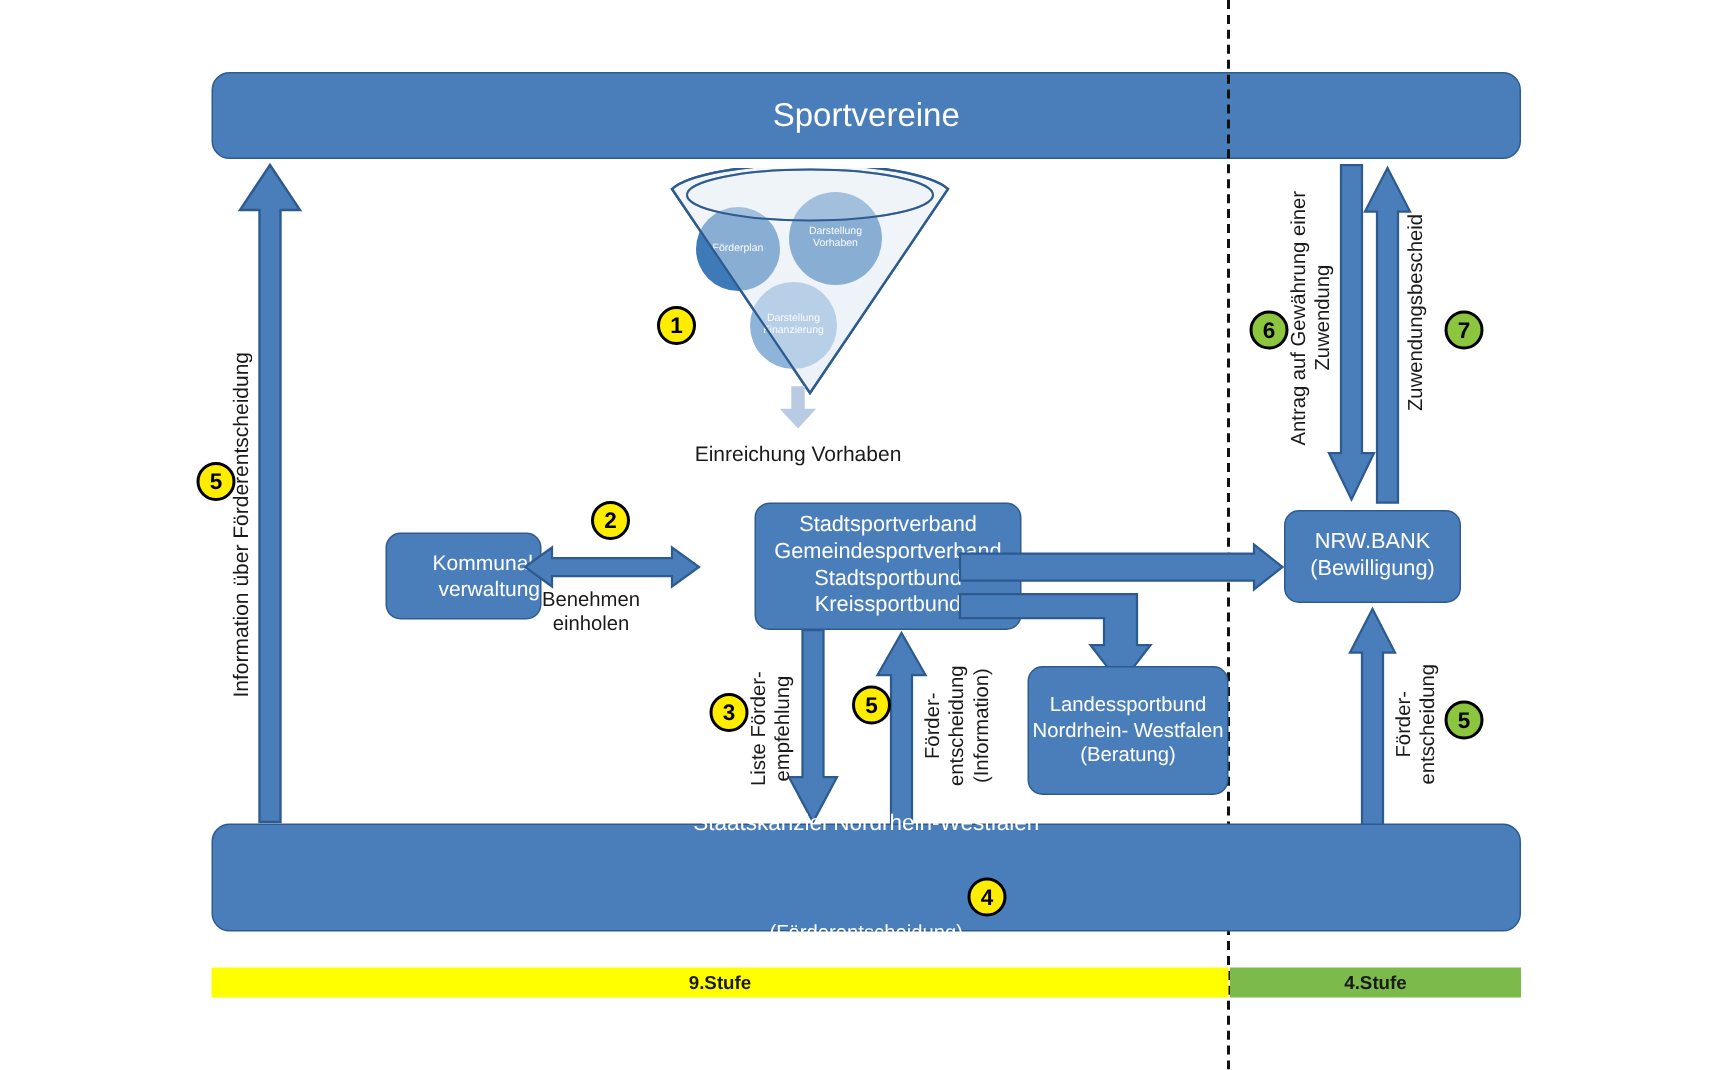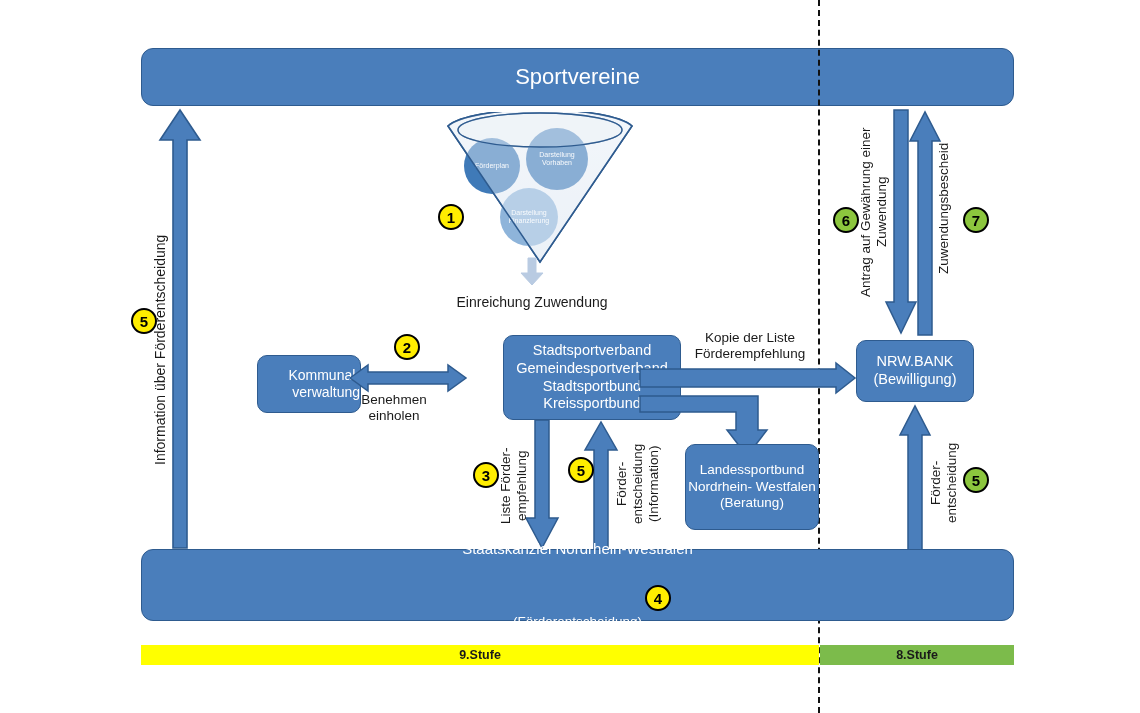--- a/index.html
+++ b/index.html
@@ -89,21 +89,21 @@
       <path d="M8,14 L100,150 L192,14 A 95 22 0 0 0 8,14 Z" fill="rgba(240,245,251,0.42)" stroke="#2e5b8f" stroke-width="1.5"></path>
       <ellipse cx="100" cy="18" rx="82" ry="17" fill="rgba(238,243,249,0.25)" stroke="#2e5b8f" stroke-width="1.3"></ellipse>
     </svg>
   </div>
 
   <div class="arr" style="left:520px;top:258px;">
     <svg width="24" height="28" viewBox="0 0 24 28">
       <polygon points="8,0 16,0 16,15 23,15 12,27 1,15 8,15" fill="#b9cbe2" stroke="#b9cbe2" stroke-width="1"></polygon>
     </svg>
   </div>
-  <div class="lbl" style="left:452px;top:294px;width:160px;font-size:14px;">Einreichung Zuwendung</div>
+  <div class="lbl" style="left:452px;top:294px;width:160px;font-size:14px;">Einreichung Vorhaben</div>
   <div class="badge y" style="left:438px;top:204px;">1</div>
 
   <div class="arr" style="left:158px;top:108px;">
     <svg width="44" height="440" viewBox="0 0 44 440">
       <polygon points="15,440 29,440 29,32 42,32 22,2 2,32 15,32" fill="#4a7ebb" stroke="#2e5b8f" stroke-width="1.6"></polygon>
     </svg>
   </div>
   <div class="vlbl" style="left:152px;top:205px;height:290px;width:18px;font-size:14px;">Information  über  Förderentscheidung</div>
   <div class="badge y" style="left:131px;top:308px;">5</div>
 
@@ -126,22 +126,20 @@
 Gemeindesportverband
 Stadtsportbund
 Kreissportbund</span>
   </div>
 
   <div class="arr" style="left:640px;top:363px;">
     <svg width="216" height="30" viewBox="0 0 216 30">
       <polygon points="0,6 196,6 196,0 215,15 196,30 196,24 0,24" fill="#4a7ebb" stroke="#2e5b8f" stroke-width="1.5"></polygon>
     </svg>
   </div>
-  <div class="lbl" style="left:660px;top:330px;width:180px;">Kopie der Liste
-Förderempfehlung</div>
 
   <div class="arr" style="left:640px;top:396px;">
     <svg width="130" height="62" viewBox="0 0 130 62">
       <polygon points="0,0 118,0 118,34 127,34 107,60 87,34 96,34 96,16 0,16" fill="#4a7ebb" stroke="#2e5b8f" stroke-width="1.5"></polygon>
     </svg>
   </div>
 
   <div class="box" id="box-landessportbund" style="left:685px;top:444px;width:134px;height:86px;font-size:13.5px;">
     <span>Landessportbund
 Nordrhein-
@@ -202,16 +200,16 @@
   <div class="box bar" id="footer-bar" style="left:141px;top:549px;width:873px;height:72px;flex-direction:column;font-size:15px;gap:43px;">
     <span>Staatskanzlei Nordrhein-Westfalen</span>
     <span style="font-size:13.5px;display:inline-block;margin-top:13px;">(Förderentscheidung)</span>
   </div>
   <div class="badge y" style="left:645px;top:585px;">4</div>
 
   <div class="stufe" id="stufe1" style="left:141px;top:645px;width:678px;">
     <span>9.Stufe</span>
   </div>
   <div class="stufe" id="stufe2" style="left:820px;top:645px;width:194px;">
-    <span>8.Stufe</span>
+    <span>4.Stufe</span>
   </div>
 
 </div>
 
 </body></html>

